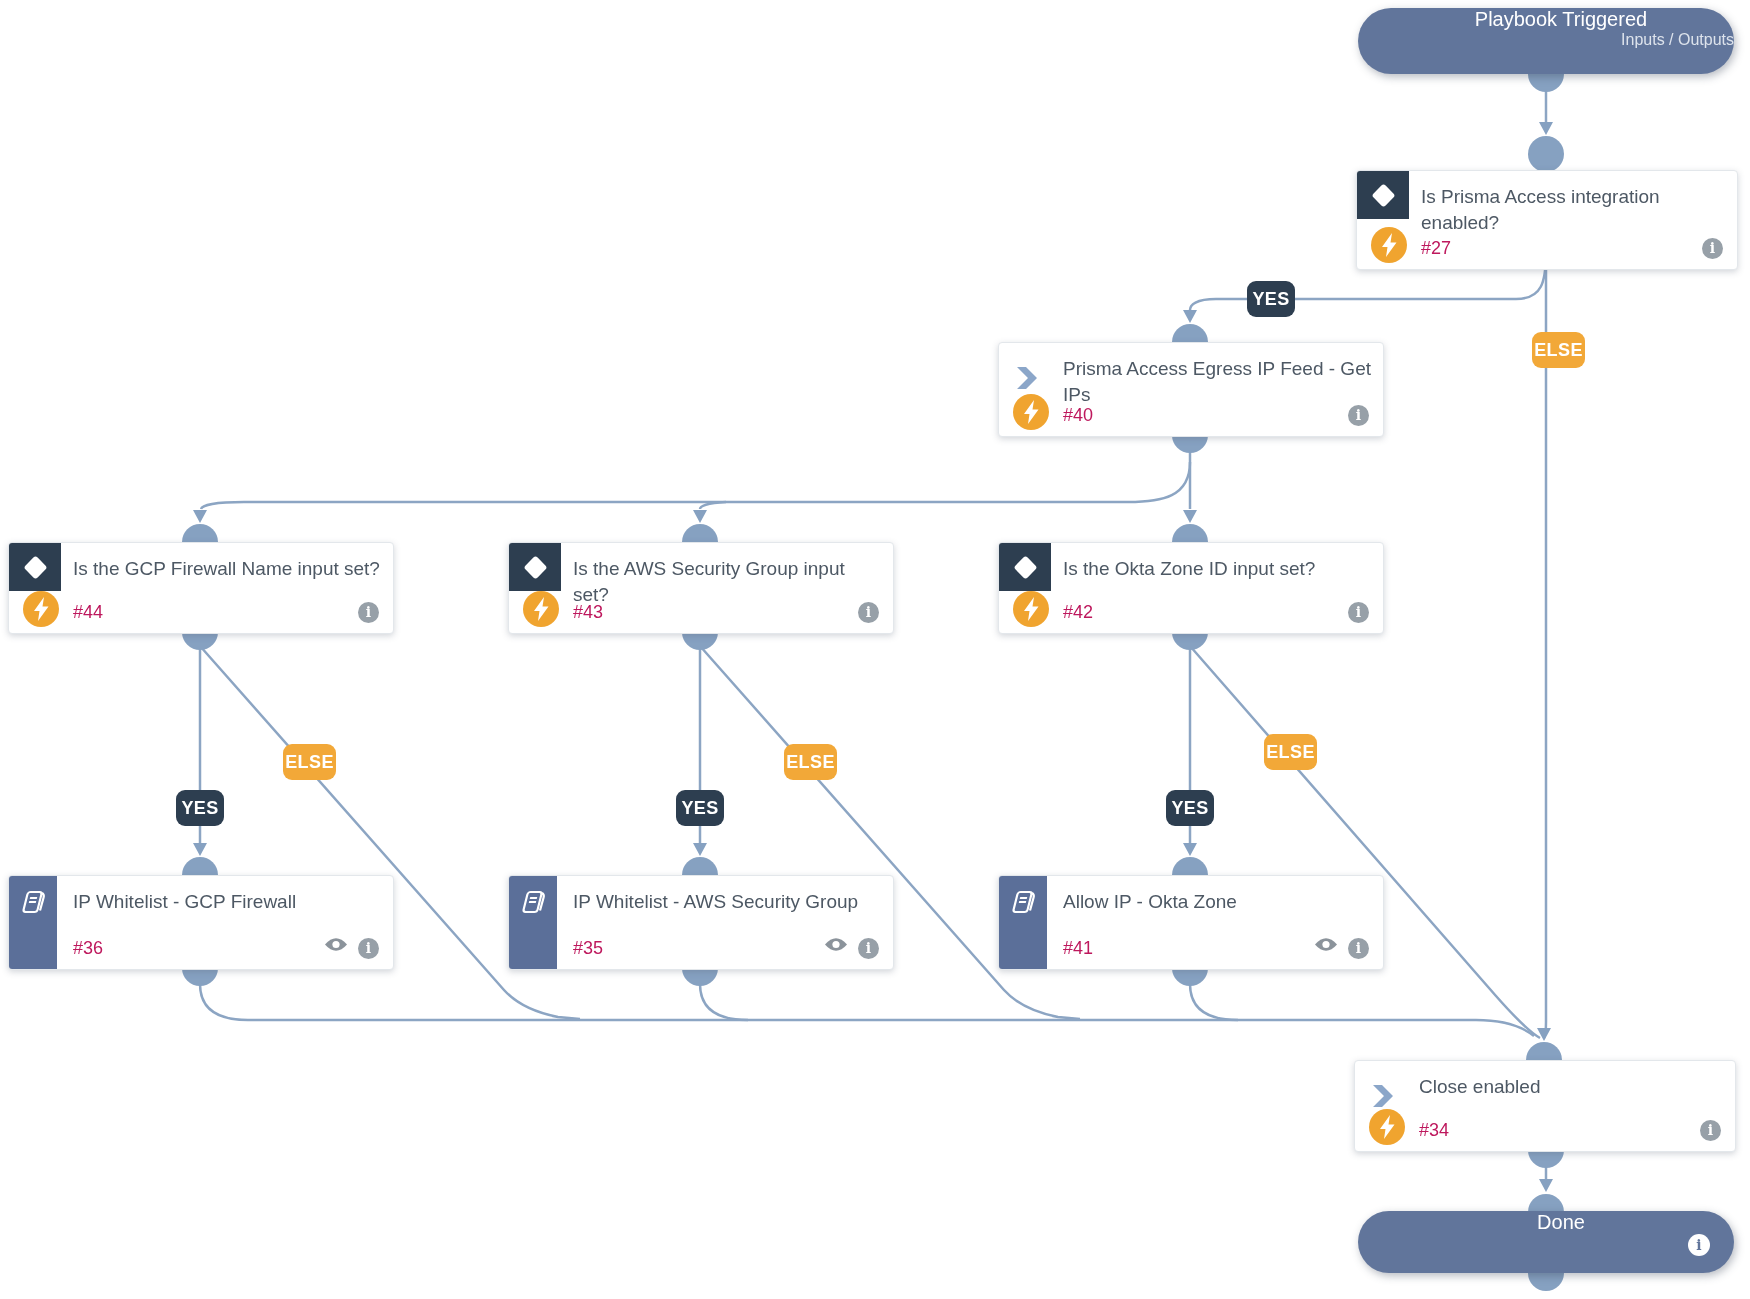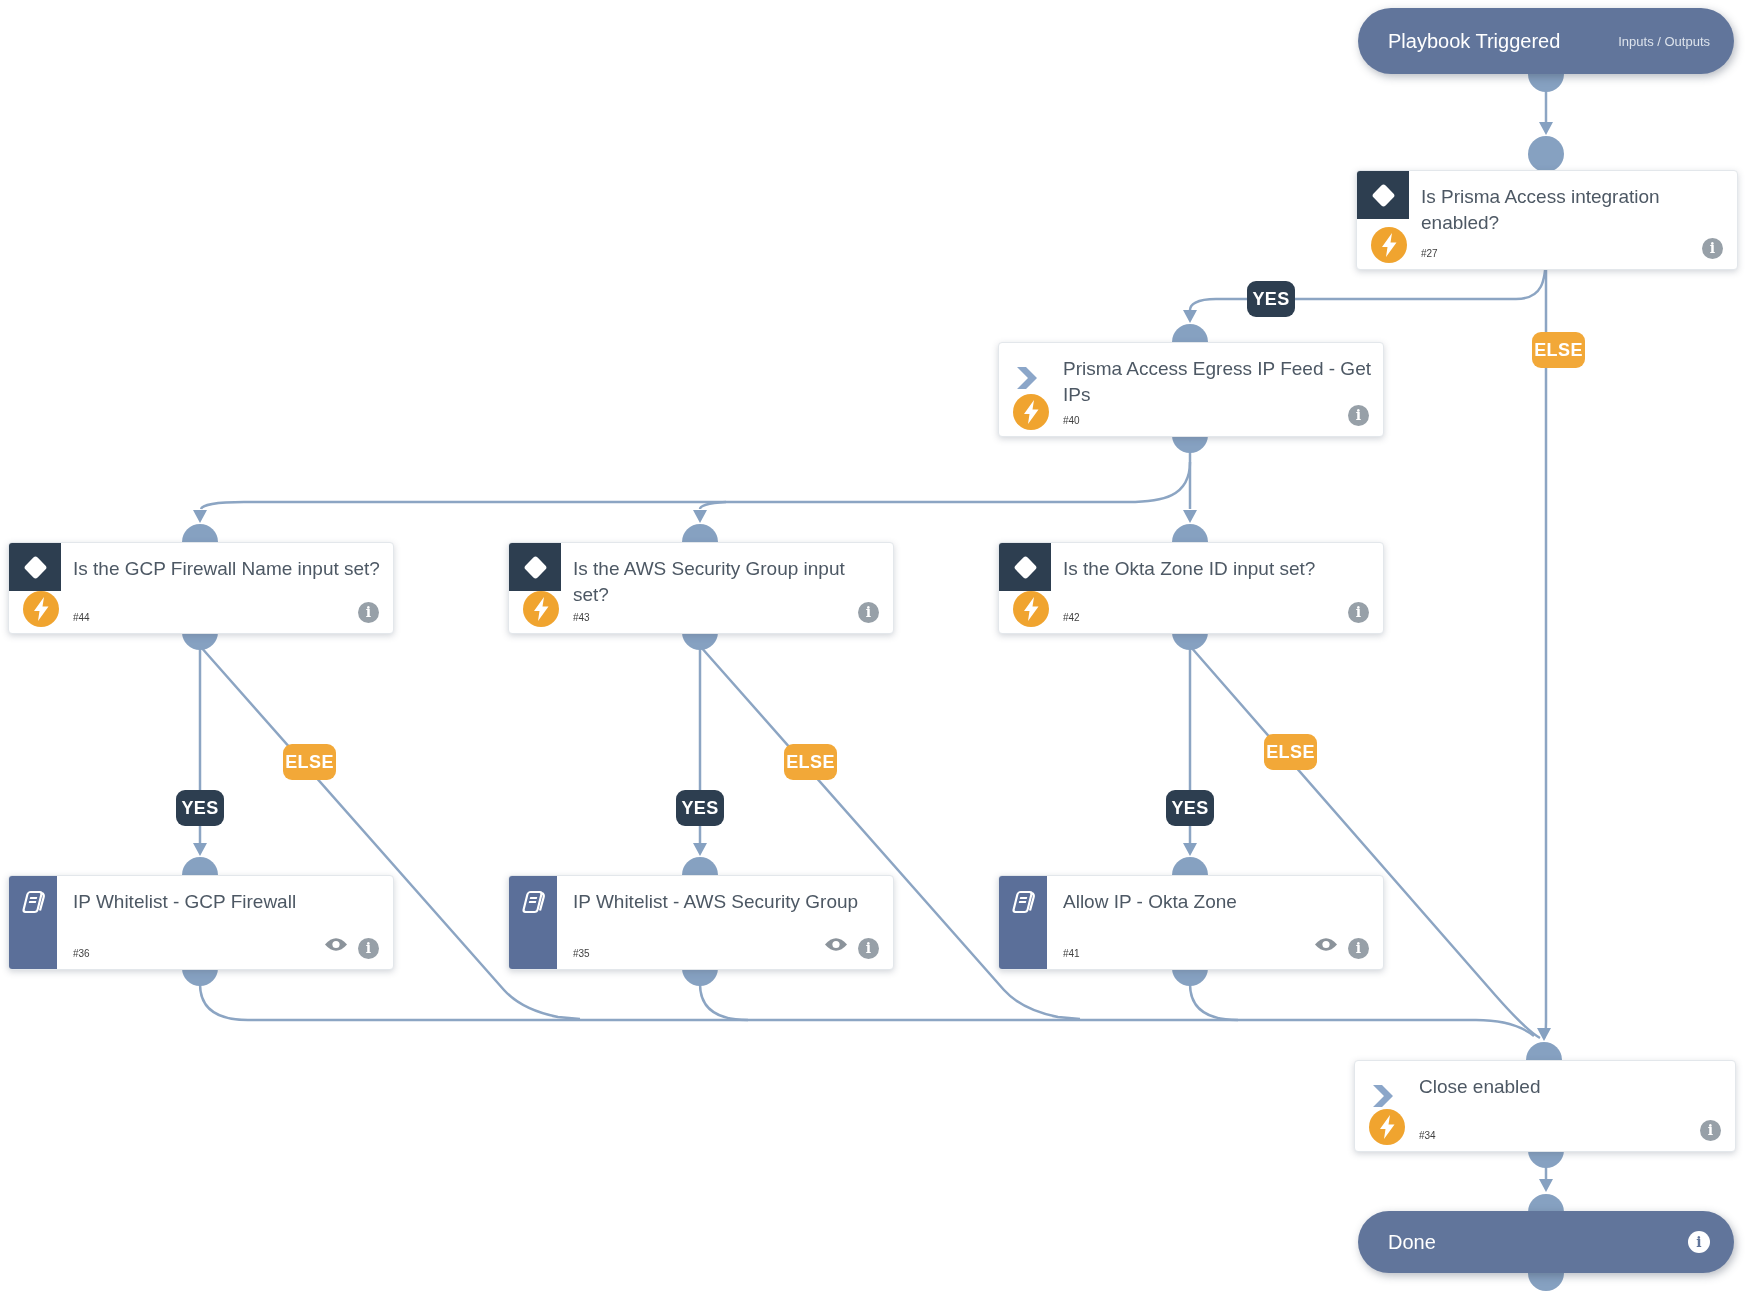--- a/index.html
+++ b/index.html
@@ -12,21 +12,21 @@
   .arrow{fill:#86a1c1;}
   .connector{fill:#86a1c1;}
   .node{
     position:absolute;background:#fff;border:1px solid #e3e7eb;border-radius:4px;
     box-shadow:0 2px 6px rgba(80,90,110,0.25);
   }
   .node .title{
     position:absolute;left:64px;top:13px;right:12px;
     font-size:19px;line-height:26px;color:#4d5864;
   }
-  .node .num{position:absolute;left:64px;bottom:10px;font-size:10px;color:#404040;}
+  .node .num{position:absolute;left:64px;bottom:10px;font-size:18px;color:#be185d;}
   .cond-sq{
     position:absolute;left:0;top:0;width:52px;height:48px;background:#2d3e50;
     border-radius:3px 0 0 0;display:flex;align-items:center;justify-content:center;
   }
   .diamond{width:17px;height:17px;background:#fff;transform:rotate(45deg);border-radius:3px;}
   .bolt{position:absolute;left:14px;bottom:6px;width:36px;height:36px;}
   .chev{position:absolute;left:17px;top:23px;}
   .pb-side{
     position:absolute;left:0;top:0;bottom:0;width:48px;background:#5b6f99;
     border-radius:3px 0 0 3px;display:flex;justify-content:center;
@@ -39,23 +39,24 @@
   .eye{position:absolute;right:45px;bottom:12px;}
   .pill-lbl{
     position:absolute;color:#fff;font-size:18px;font-weight:600;letter-spacing:.4px;
     display:flex;align-items:center;justify-content:center;border-radius:9px;
   }
   .yes{background:#2d3e50;width:48px;height:36px;}
   .else{background:#f2a838;width:53px;height:36px;margin-left:12px;}
   .rail-pill{
     position:absolute;background:#61759b;color:#fff;display:flex;align-items:center;
     box-shadow:2px 3px 8px rgba(50,60,80,0.35);
+    flex-direction:column;
   }
   .rail-pill .main-lbl{font-size:20px;padding-left:30px;}
-  .rail-pill .io-lbl{margin-left:auto;padding-right:24px;font-size:13px;color:#dde3ec;}
+  .rail-pill .io-lbl{margin-left:auto;font-size:16px;color:#dde3ec;}
   .rail-pill .info-w{
     margin-left:auto;margin-right:24px;width:22px;height:22px;border-radius:50%;
     background:#fff;color:#61759b;text-align:center;line-height:22px;font-size:14px;
     font-weight:bold;font-family:"DejaVu Serif",serif;
   }
 </style>
 </head>
 <body>
 
 <svg class="edges" width="1750" height="1299">

